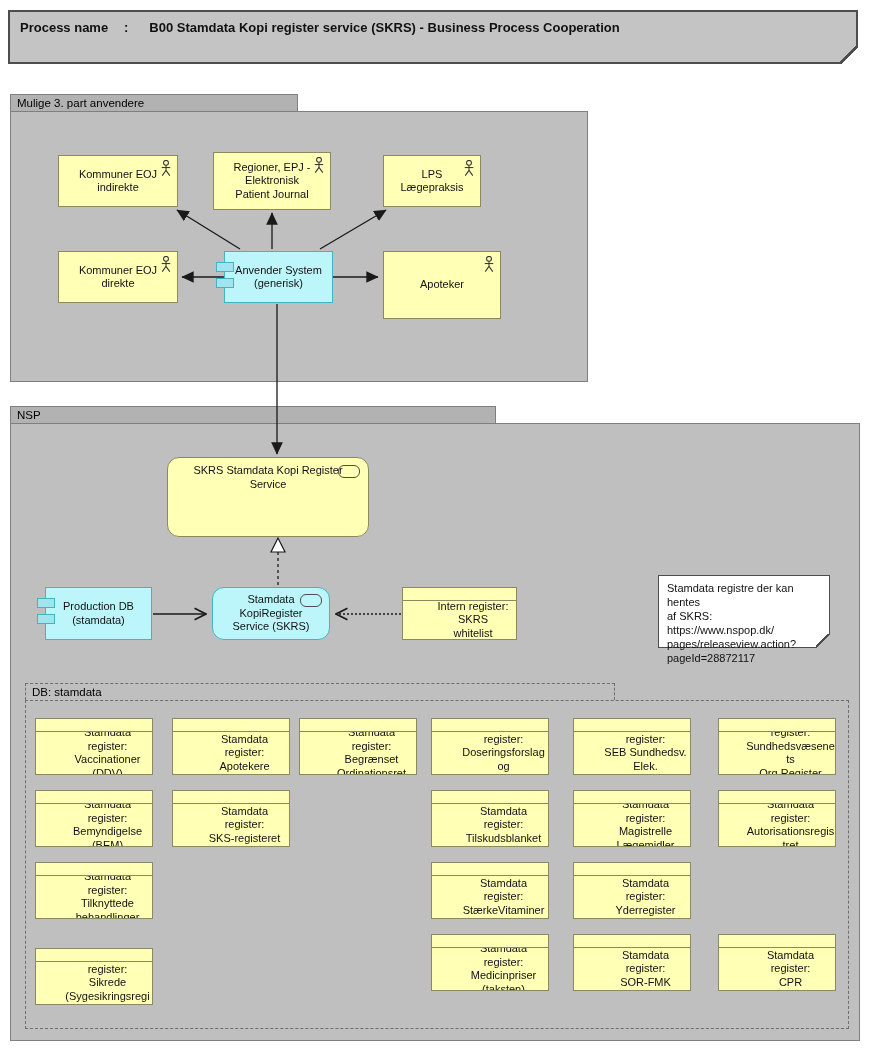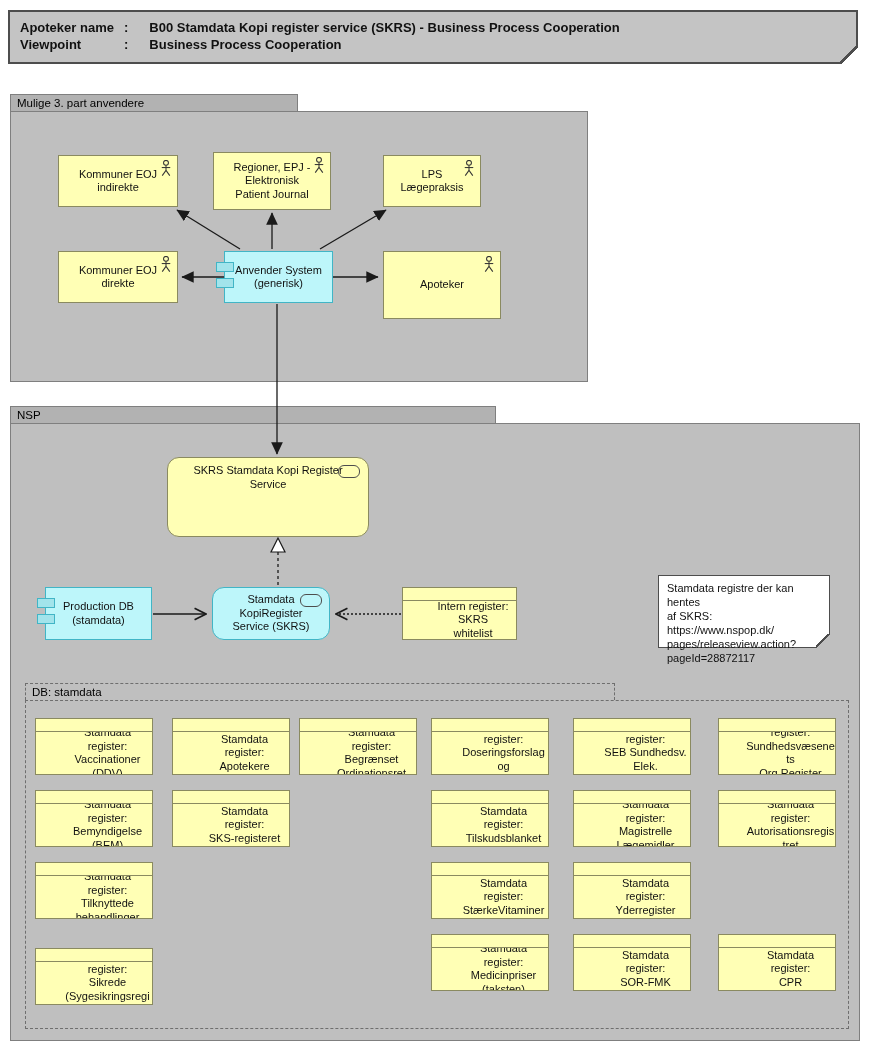--- a/index.html
+++ b/index.html
@@ -368,20 +368,17 @@
   <div class="abs node yellow bo" style="left:718px;top:934px;width:118px;height:57px;">
     <div class="bo-band"></div>
     <div class="bo-text">
         <span class="nlabel">Stamdata register:
 CPR</span>
       </div>
   </div>
 
   <div class="abs title-note" style="left:8px;top:10px;width:850px;height:54px;">
     <div class="trow">
-      <span class="tlabel">Apoteker name</span><span>:</span><span class="tval">B00 Stamdata Kopi register service (SKRS) - Business Process Cooperation</span>
+      <span class="tlabel">Process name</span><span>:</span><span class="tval">B00 Stamdata Kopi register service (SKRS) - Business Process Cooperation</span>
     </div>
-    <div class="trow">
-      <span class="tlabel">Viewpoint</span><span>:</span><span class="tval">Business Process Cooperation</span>
-    </div>
   </div>
 
 </div>
 
 </body></html>

